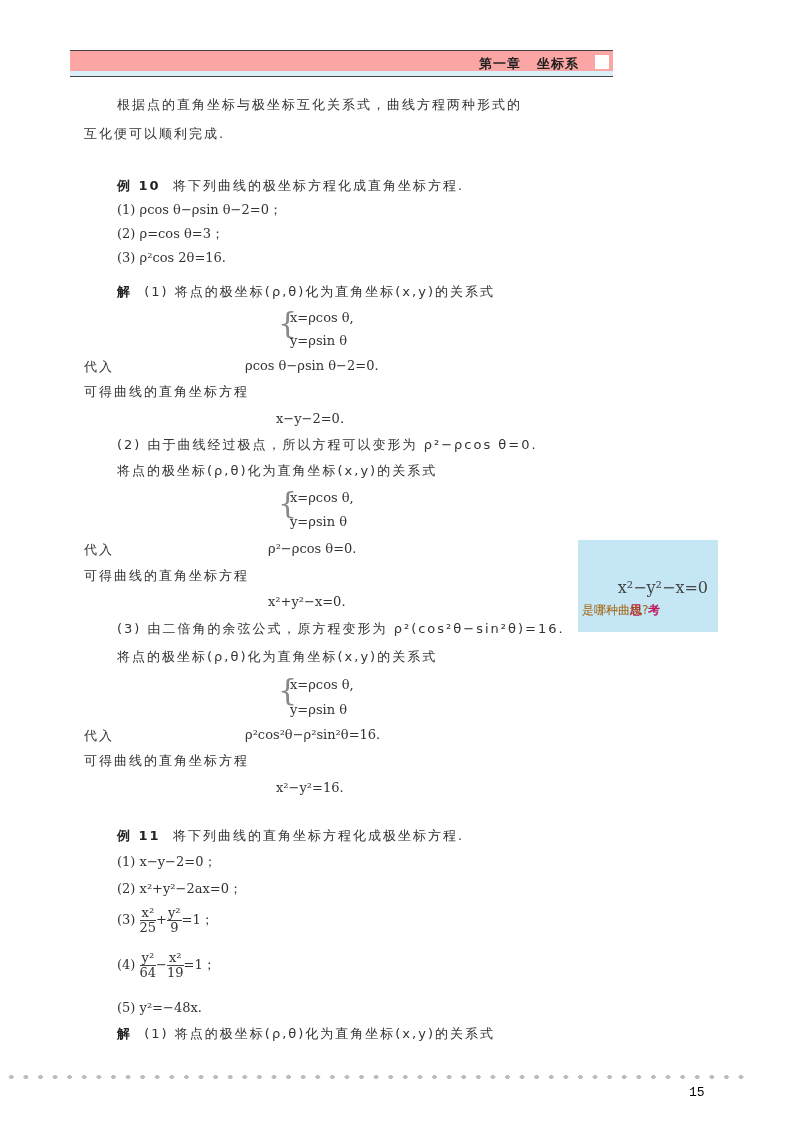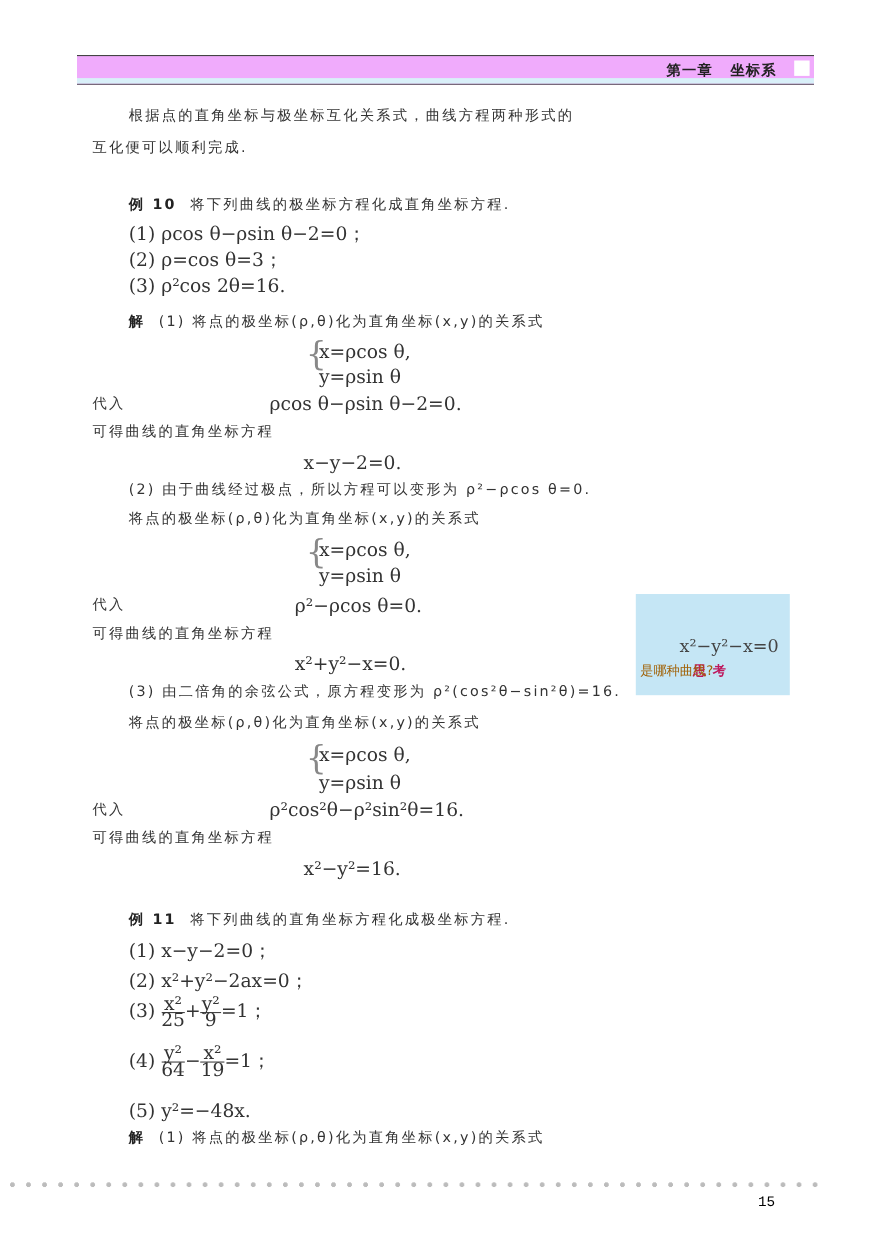--- a/index.html
+++ b/index.html
@@ -1,29 +1,29 @@
 <!DOCTYPE html>
 <html><head>
 <meta charset="utf-8">
 <style>
   html, body { margin: 0; padding: 0; background: #ffffff; }
   body { width: 800px; height: 1143px; position: relative; overflow: hidden;
          font-family: "DejaVu Serif", "Liberation Serif", serif; color: #333; }
-  .header-bar { position: absolute; left: 70px; top: 50px; width: 670px; height: 27px;
-                background: #f0abfc; border-top: 1.5px solid #444; border-bottom: 1.5px solid #444;
+  .header-bar { position: absolute; left: 70px; top: 50px; width: 543px; height: 27px;
+                background: #fca5a5; border-top: 1.5px solid #444; border-bottom: 1.5px solid #444;
                 box-sizing: border-box; }
   .header-bar .sub { position: absolute; left: 0; right: 0; bottom: 0; height: 5px; background: #d9f0f9; }
   .header-title { position: absolute; right: 34px; top: 4px; font-family: "DejaVu Sans", sans-serif;
                   font-weight: bold; font-size: 13px; color: #222; letter-spacing: 1px; }
   .header-title .gap { display: inline-block; width: 16px; }
   .header-square { position: absolute; right: 4px; top: 4px; width: 14px; height: 14px; background: #fff; }
   .line { position: absolute; font-size: 13px; white-space: nowrap; color: #333; }
   .cjk { font-family: "DejaVu Sans", sans-serif; font-size: 13px; letter-spacing: 2px; }
   .bold { font-weight: bold; color: #222; }
-  .math { font-family: "DejaVu Serif", "Liberation Serif", serif; font-style: normal; font-size: 17px; }
+  .math { font-family: "DejaVu Serif", "Liberation Serif", serif; font-style: normal; font-size: 13px; }
   .brace { position: absolute; font-size: 30px; color: #888; font-family: "DejaVu Serif", serif; }
   .think-box { position: absolute; left: 578px; top: 540px; width: 140px; height: 92px; background: #c5e6f5; }
   .think-title { position: absolute; left: 0; right: 0; top: 14px; text-align: center;
                  font-family: Liberation Sans, sans-serif; font-weight: bold; font-size: 12px; letter-spacing: 6px; color: #be185d; margin-top: 48px; }
   .think-eq { position: absolute; right: 10px; top: 38px; font-size: 16px; color: #444; }
   .think-q { position: absolute; left: 4px; top: 62px; font-family: "DejaVu Sans", sans-serif; font-size: 12px; color: #a16207; }
   .dots { position: absolute; left: 4px; top: 1074px; width: 740px; height: 6px;
           background-image: radial-gradient(circle, #bcbcbc 2px, transparent 2.3px);
           background-size: 14.6px 6px; }
   .page-num { position: absolute; left: 689px; top: 1085px; font-family: Liberation Mono, monospace;

